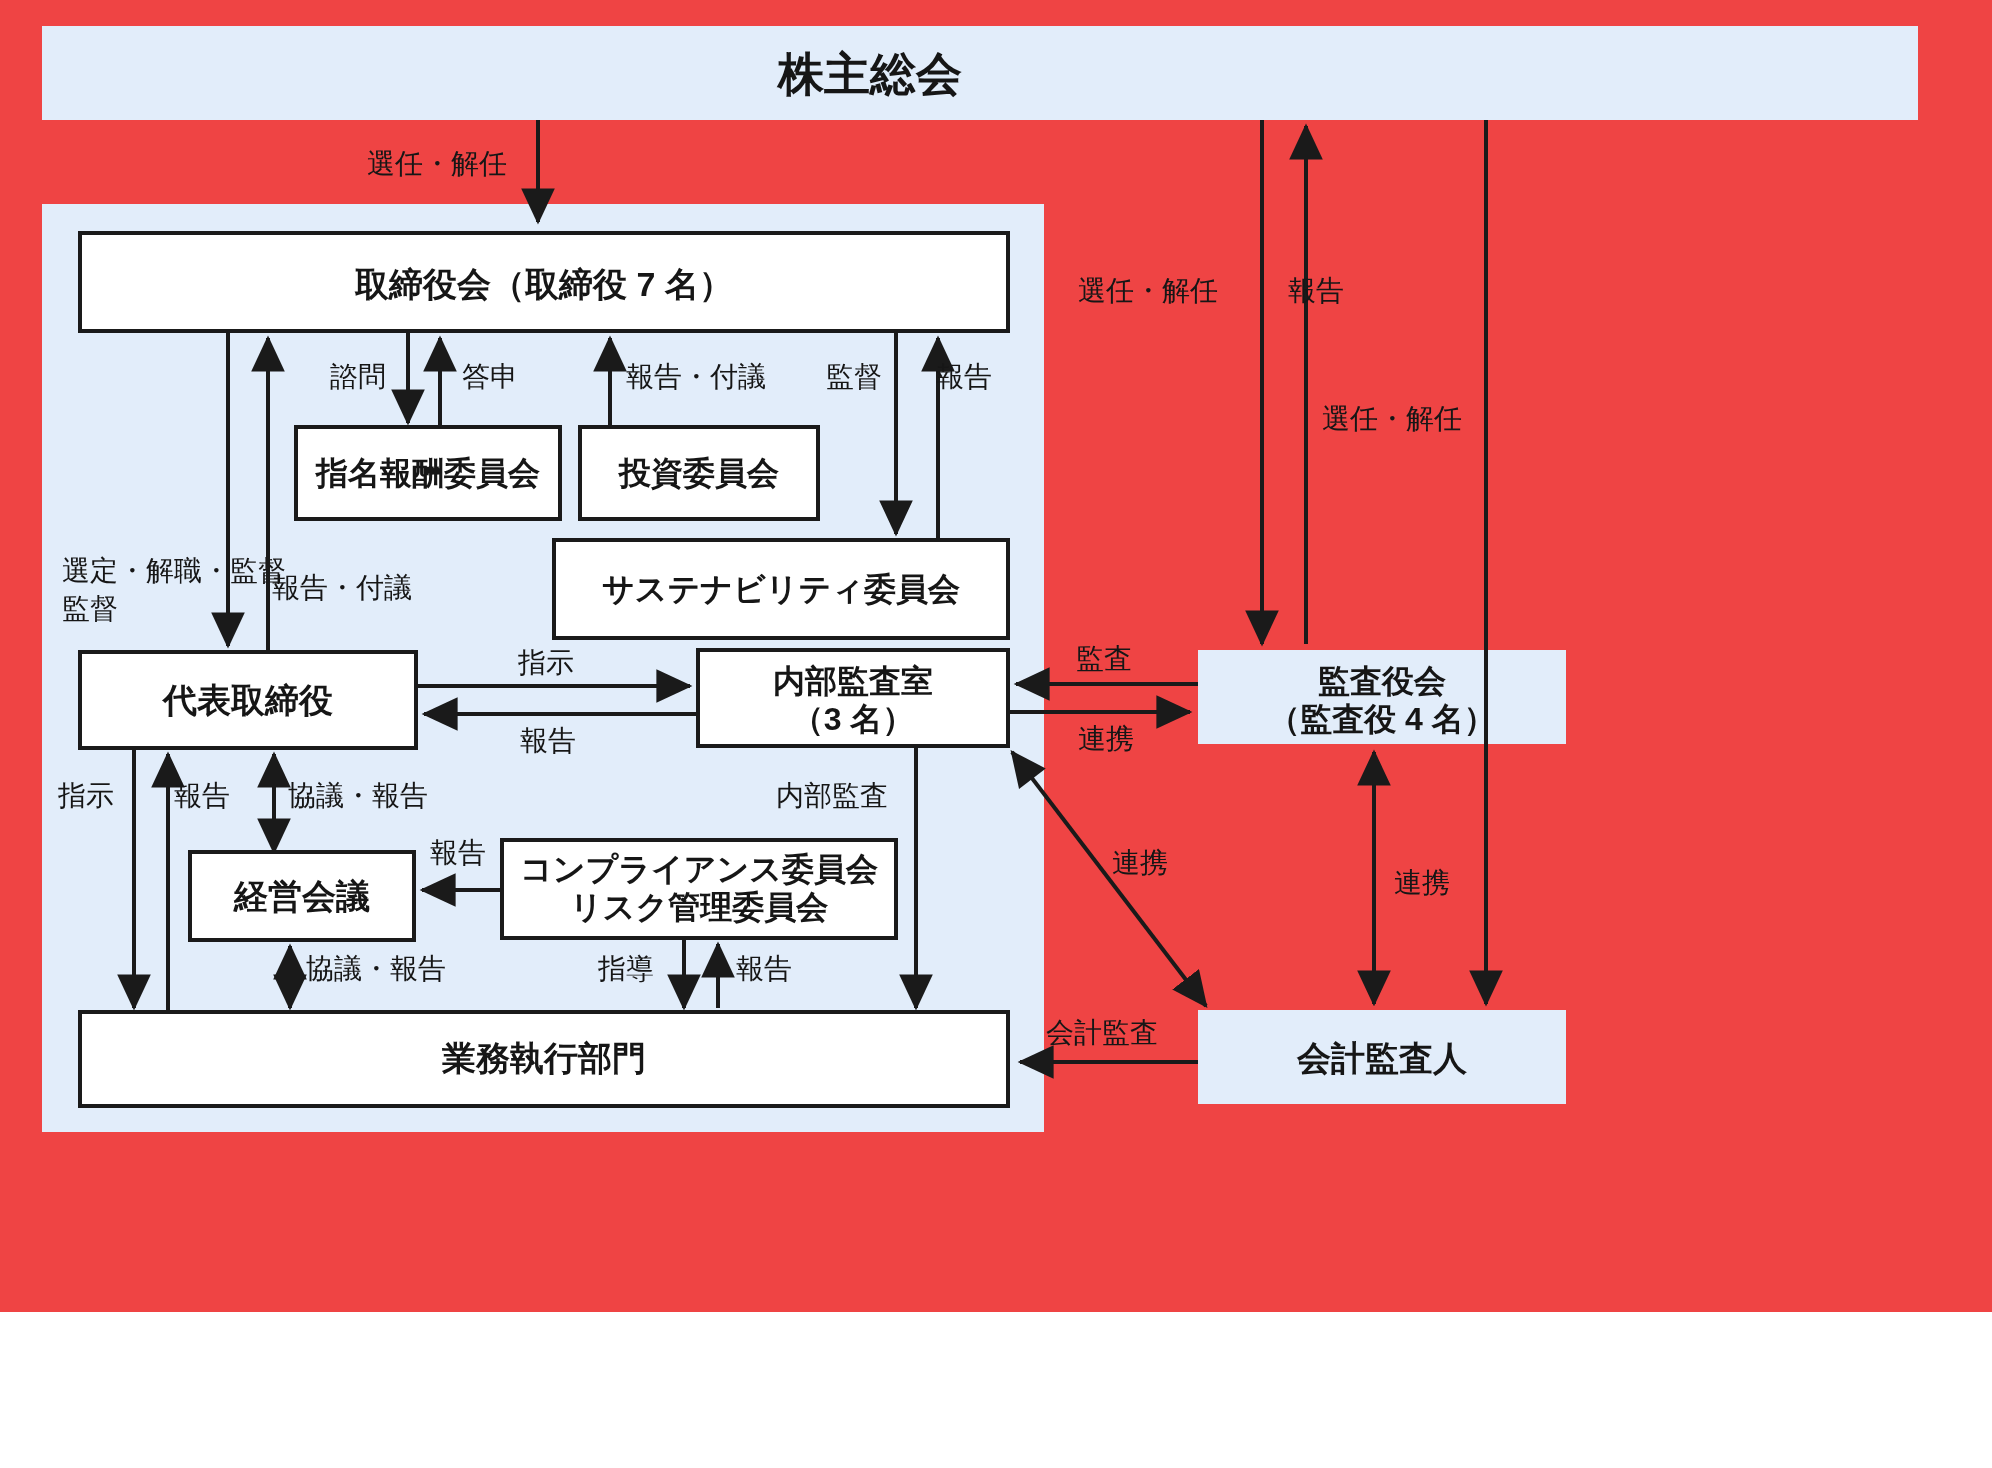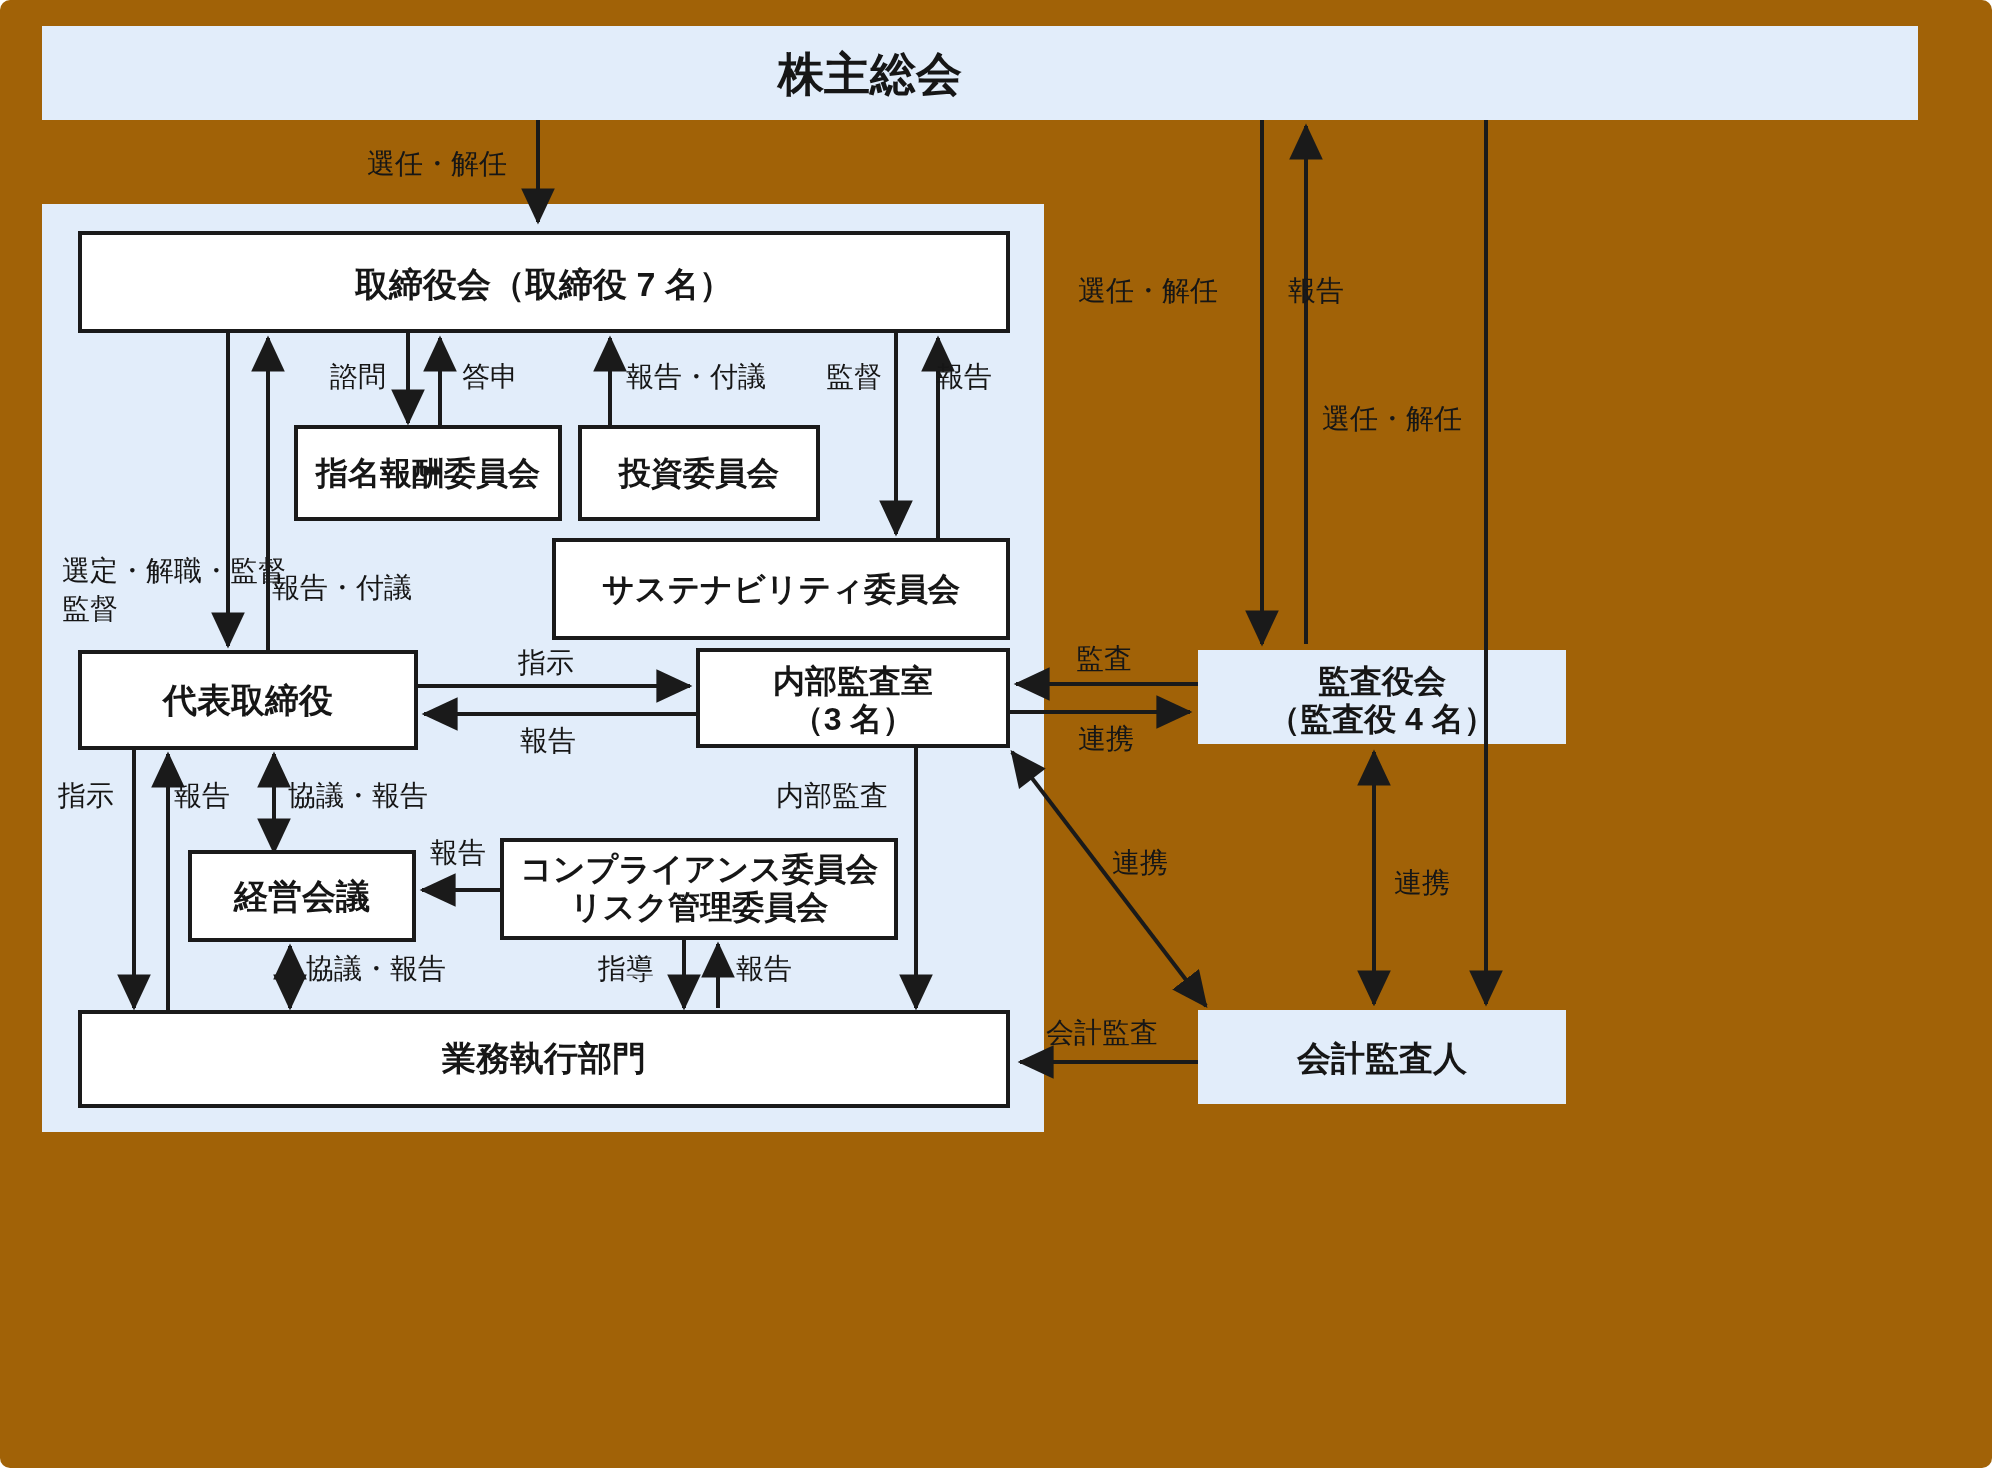--- a/index.html
+++ b/index.html
@@ -1,17 +1,17 @@
 <!DOCTYPE html>
 <html><head>
 <meta charset="utf-8">
 <style>
   html,body{margin:0;padding:0;background:#ffffff;}
   body{font-family:"Liberation Sans","DejaVu Sans",sans-serif;}
-  #stage{position:relative;width:1992px;height:1468px;background:#a16207;overflow:hidden;border-radius:10px;}
+  #stage{position:relative;width:1992px;height:1312px;background:#ef4444;overflow:hidden;}
   svg#diagram{position:absolute;left:0;top:0;width:1992px;height:1468px;}
   .band{fill:#e2edfa;}
   .boxfill{fill:#ffffff;stroke:#1a1a1a;stroke-width:4;}
   .boxtint{fill:#e2edfa;stroke:none;}
   .ln{stroke:#1a1a1a;stroke-width:4;fill:none;}
   text{fill:#161616;font-family:"Liberation Sans","DejaVu Sans",sans-serif;}
   .t-title{font-size:46px;font-weight:bold;}
   .t-box{font-size:34px;font-weight:bold;}
   .t-boxsm{font-size:32px;font-weight:bold;}
   .t-lbl{font-size:28px;font-weight:normal;}

